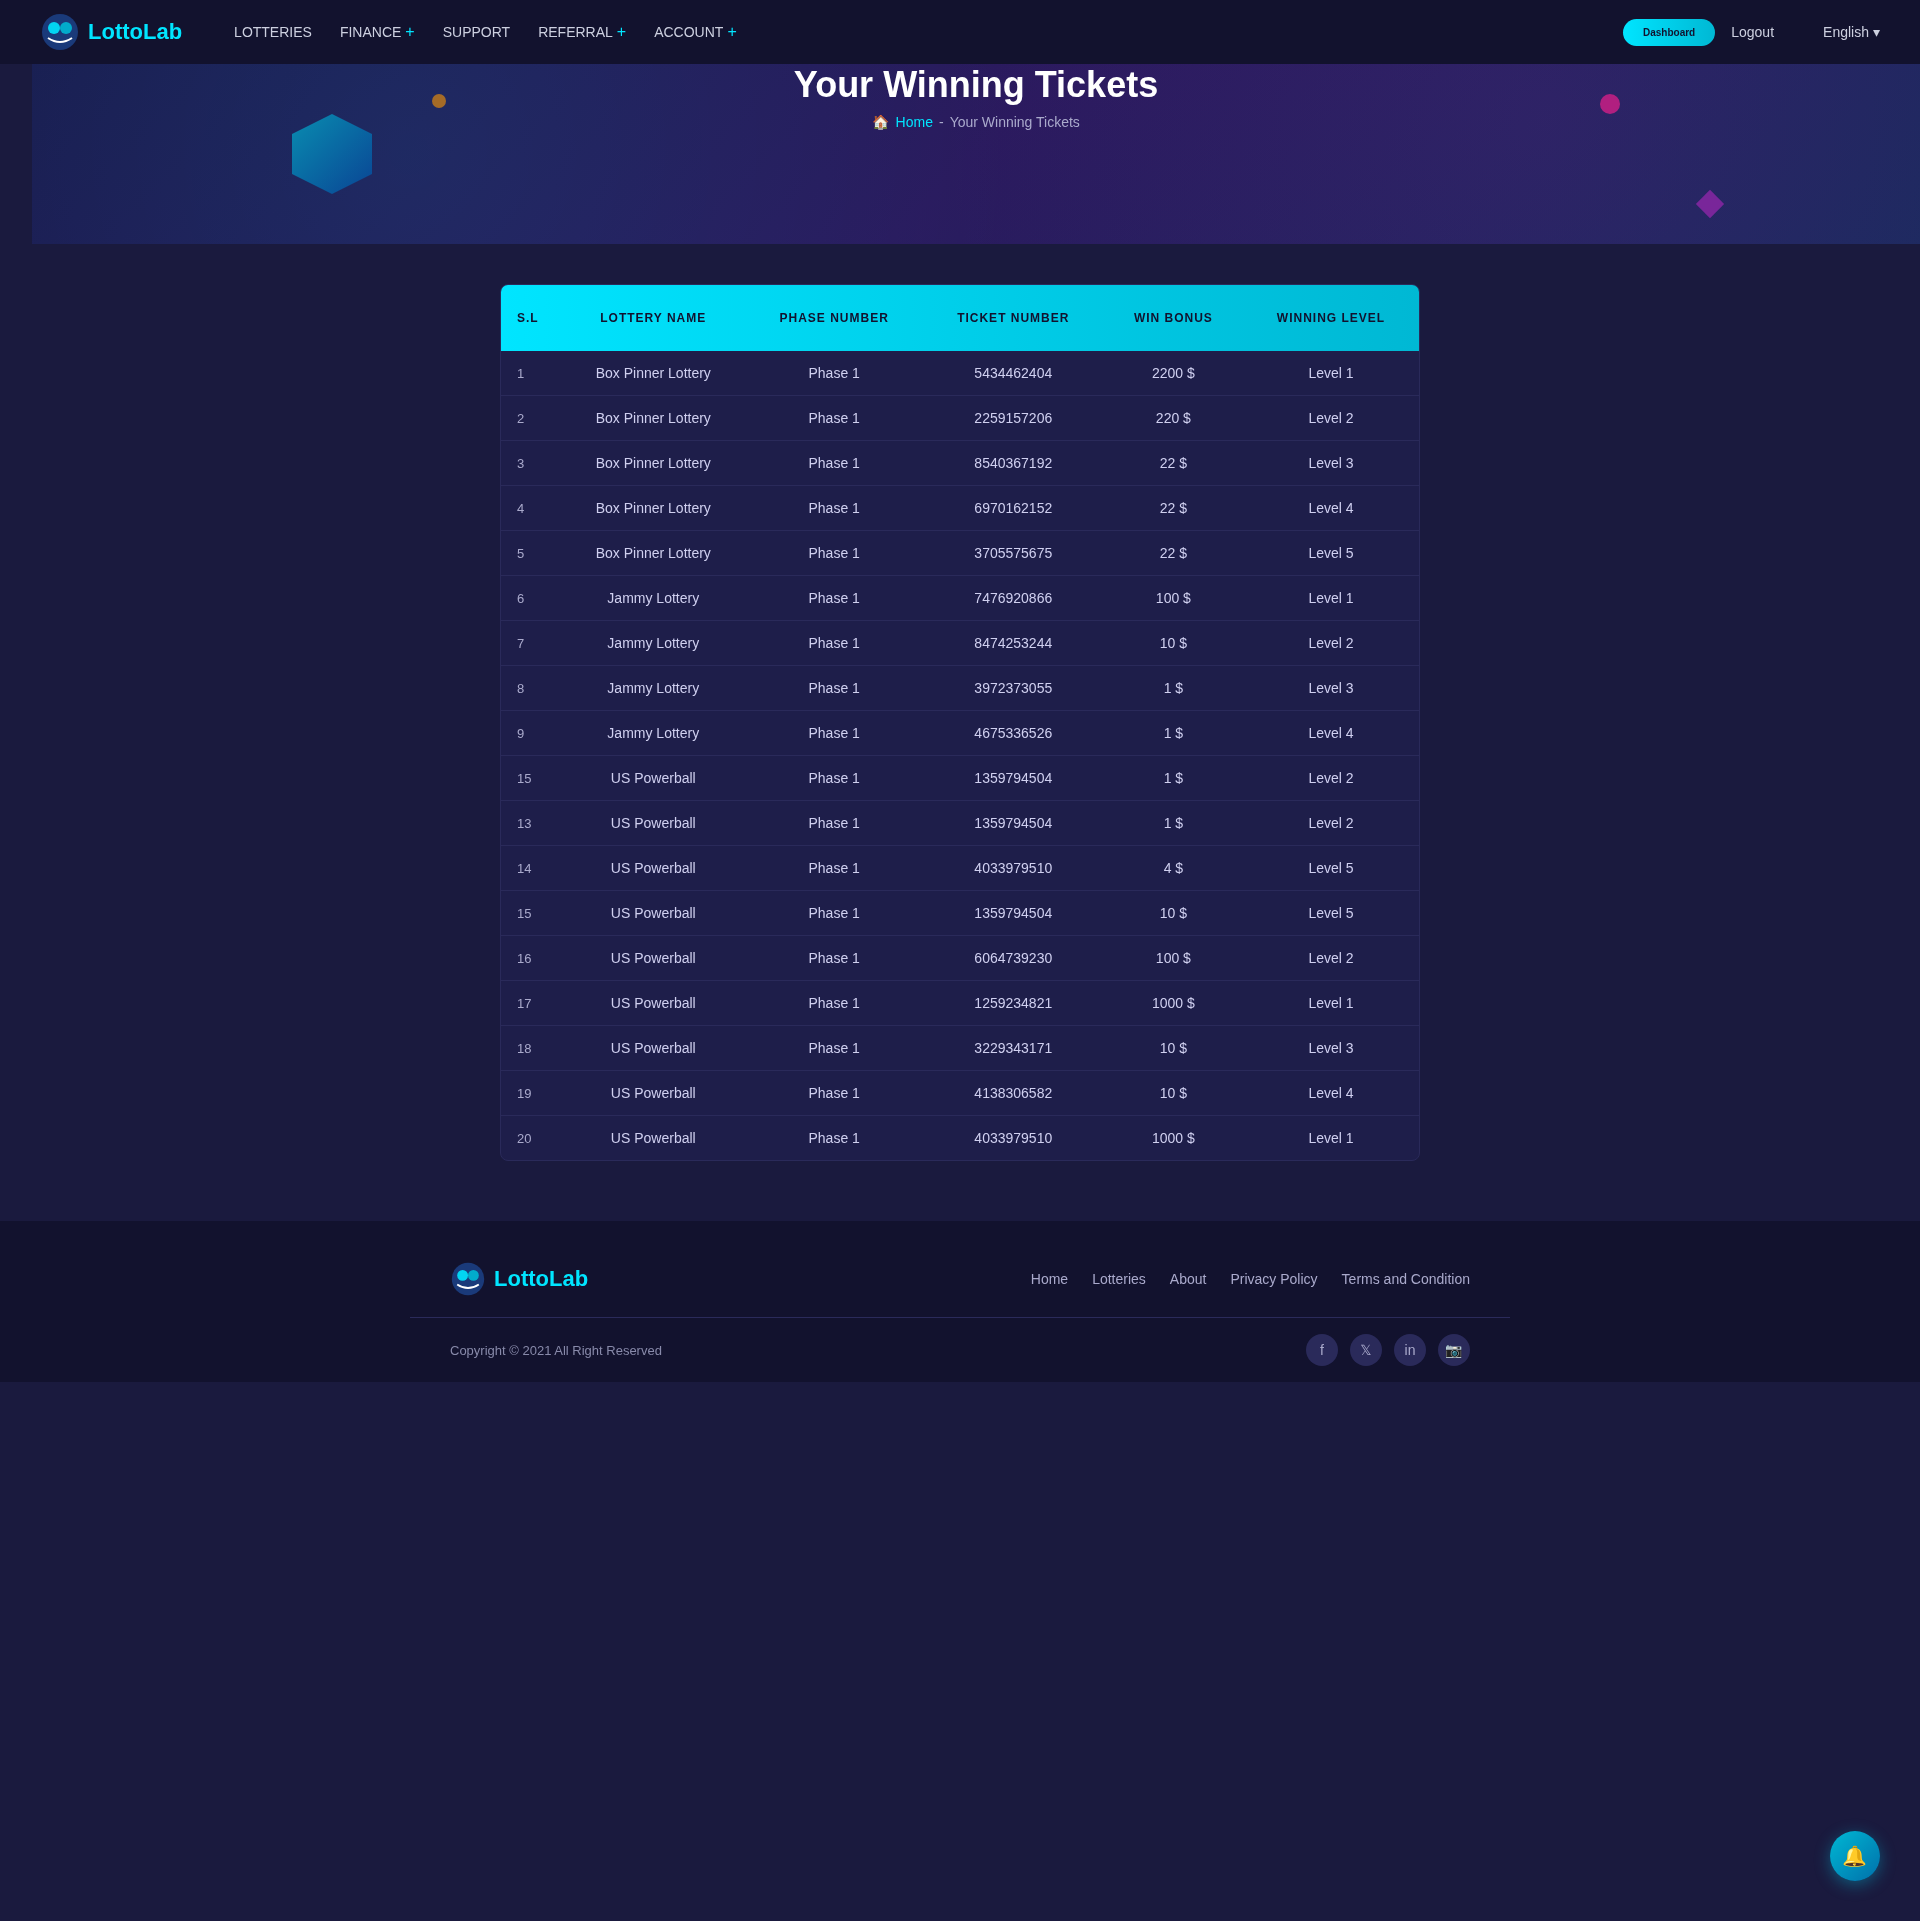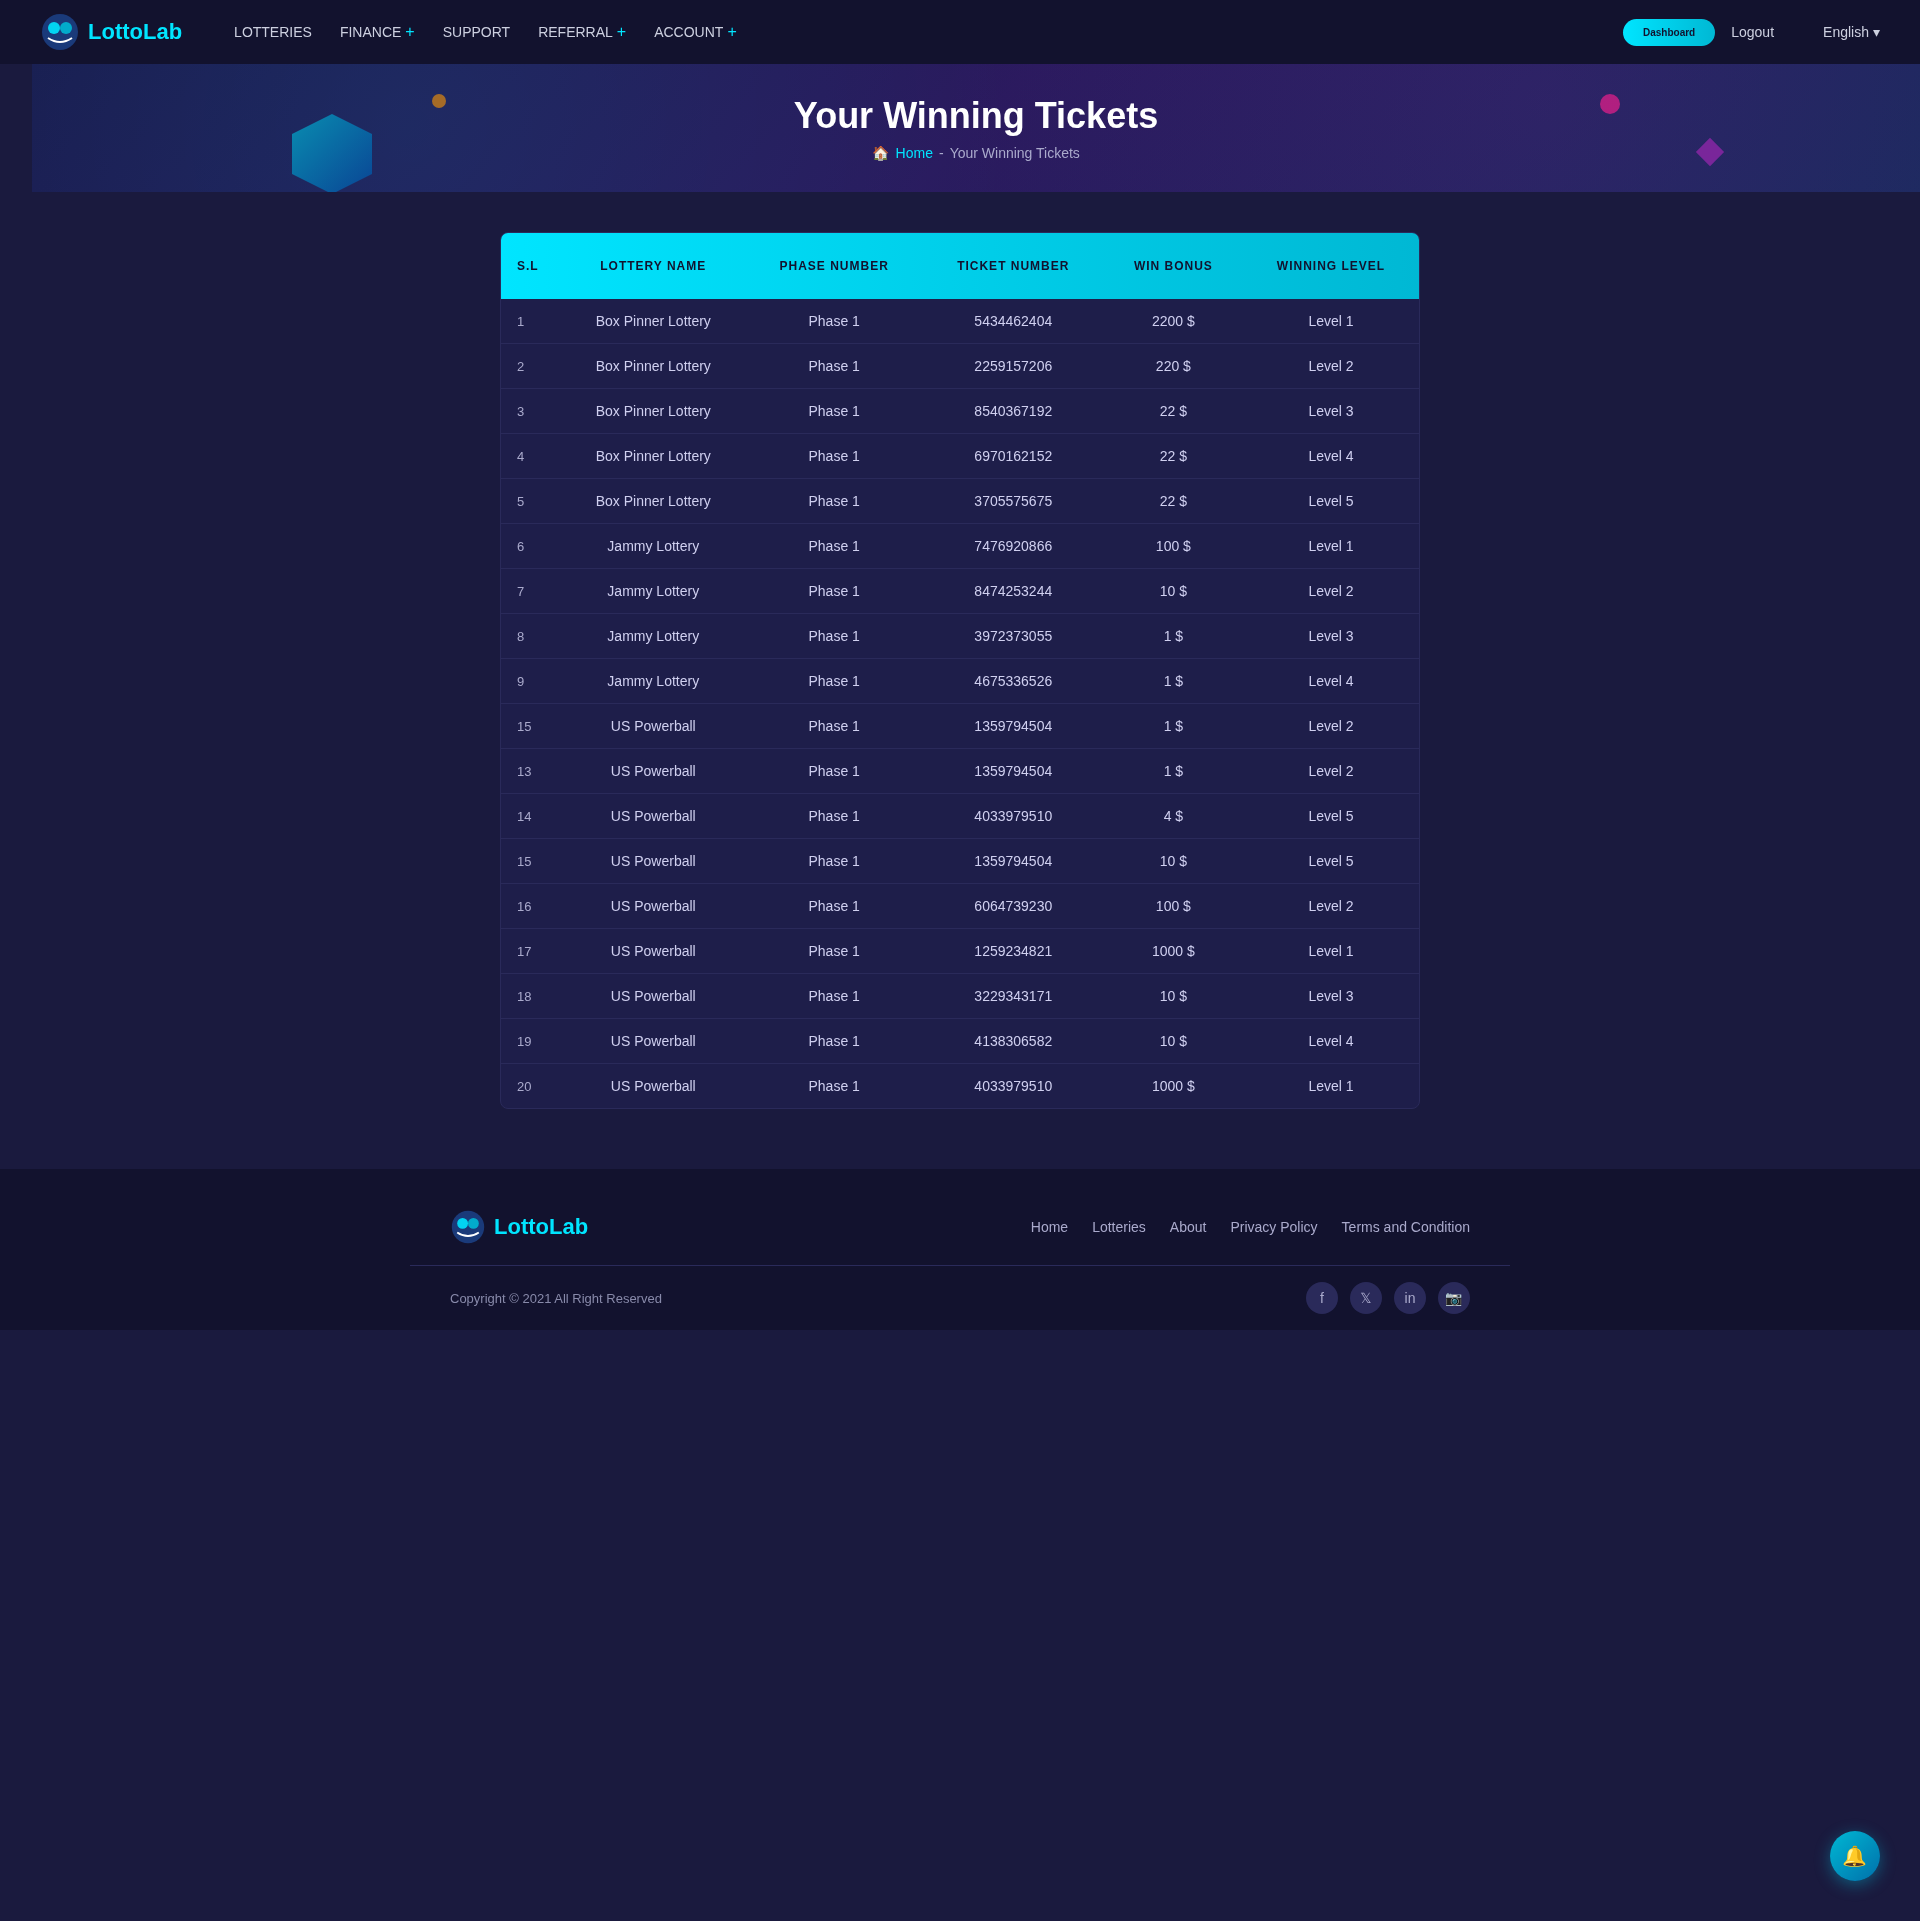--- a/index.html
+++ b/index.html
@@ -87,25 +87,25 @@
       gap: 4px;
       color: #cdd0e0;
       font-size: 14px;
       cursor: pointer;
       margin-left: 33px;
     }
 
     
     .hero {
       background: linear-gradient(135deg, #1a1a4e 0%, #2a1a5e 50%, #1a2a5e 100%);
-      height: 128px;
+      height: 180px;
       display: flex;
       flex-direction: column;
       align-items: center;
-      justify-content: center;
+      justify-content: flex-start;
       position: relative;
       overflow: hidden;
       margin-left: 32px;
     }
     .hero::before {
       content: '';
       position: absolute;
       top: 0; left: 0; right: 0; bottom: 0;
       background: 
         radial-gradient(circle at 20% 50%, rgba(0,229,255,0.08) 0%, transparent 40%),

